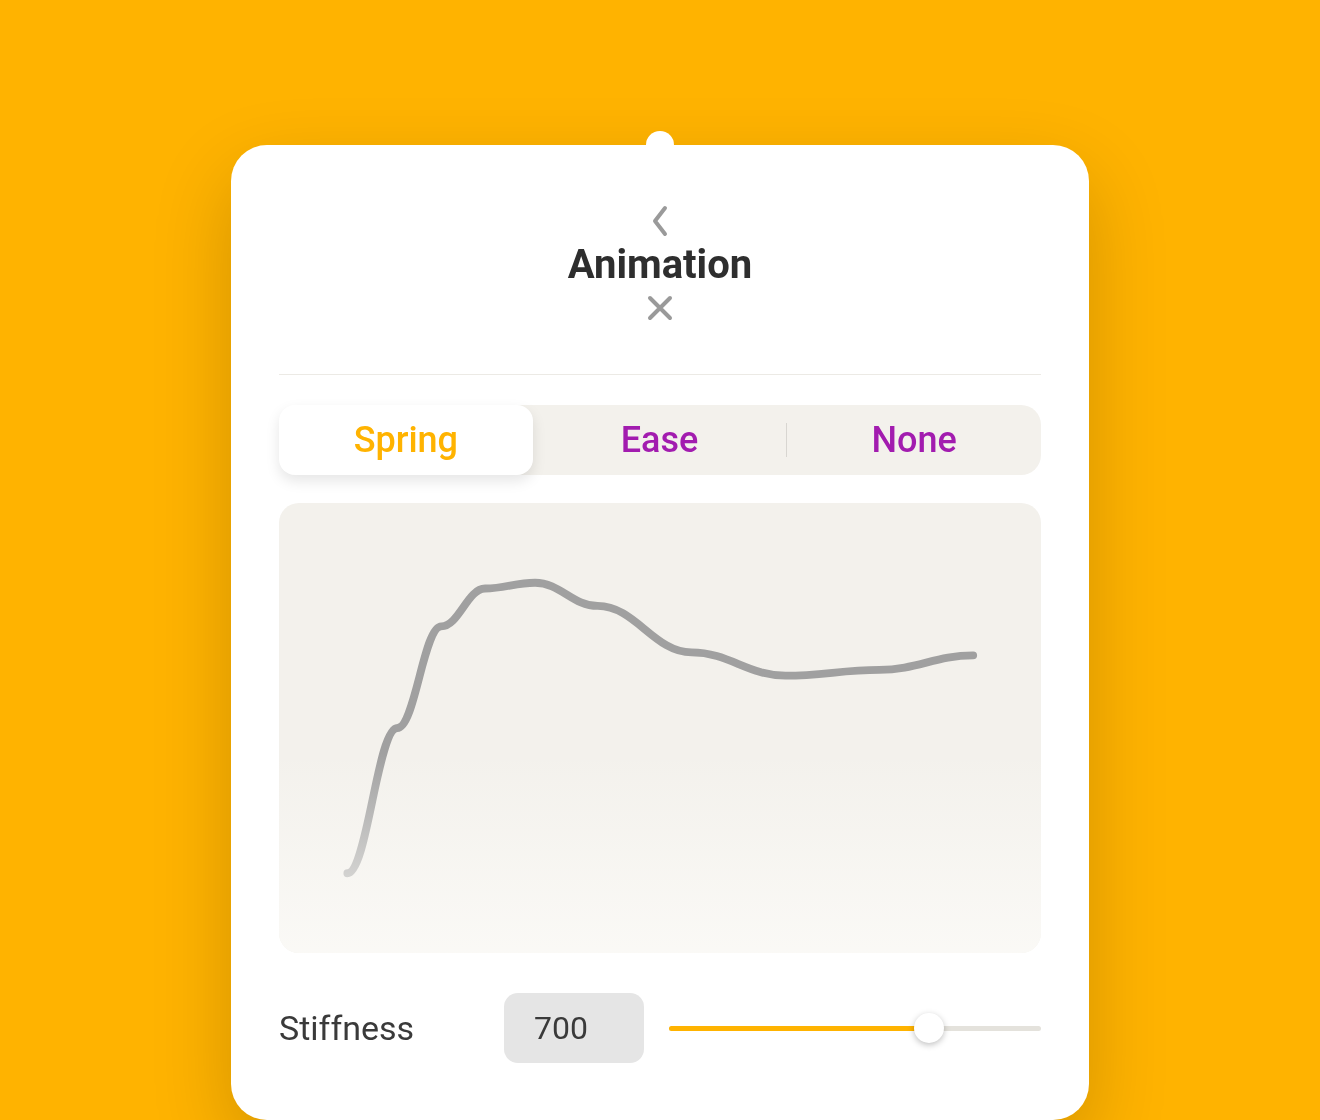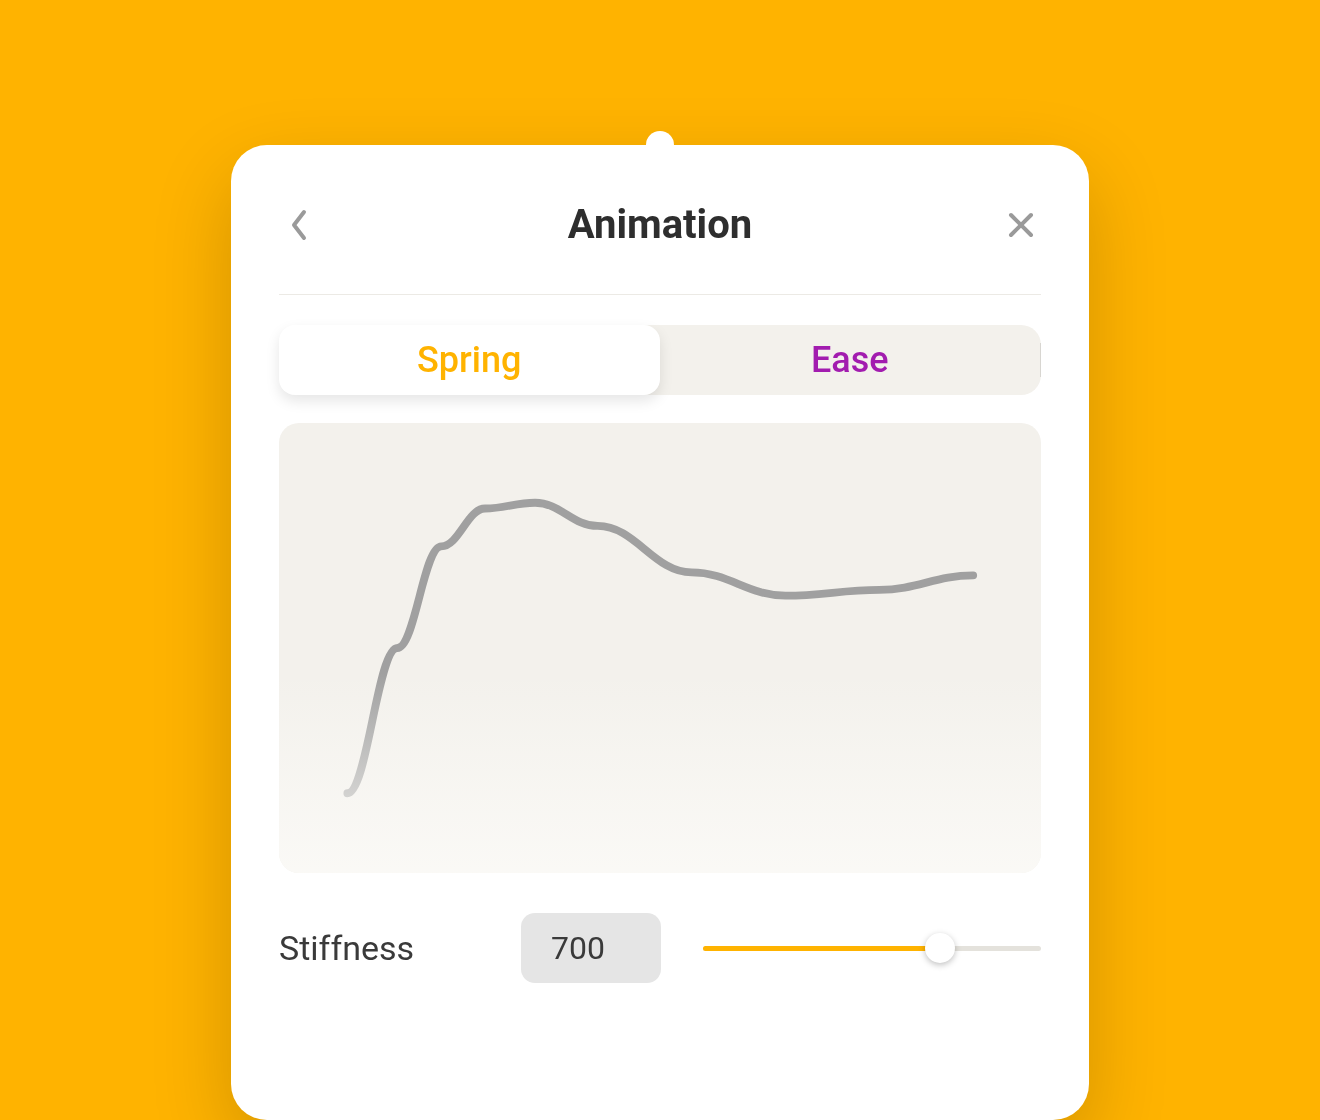--- a/index.html
+++ b/index.html
@@ -32,20 +32,21 @@
     background: #ffffff;
     border-radius: 50%;
   }
   .header {
     display: flex;
     align-items: center;
     justify-content: space-between;
     padding-bottom: 46px;
     border-bottom: 1px solid #eceae5;
     margin-bottom: 30px;
+    flex-direction: column;
   }
   .header .title {
     font-size: 40px;
     font-weight: 700;
     color: #2e2e2e;
     flex: 1;
     text-align: center;
   }
   .icon-btn {
     width: 40px;
@@ -102,21 +103,21 @@
     position:absolute;
     left:0; right:0; bottom:0;
     height: 200px;
     background: linear-gradient(to bottom, rgba(255,255,255,0) 0%, rgba(251,250,247,0.9) 100%);
     pointer-events:none;
   }
   .curve-box svg { width: 88%; height: 80%; }
   .slider-row {
     display: flex;
     align-items: center;
-    gap: 42px;
+    gap: 25px;
   }
   .slider-label {
     font-size: 34px;
     color: #3a3a3a;
     width: 200px;
   }
   .value-box {
     background: #e5e5e5;
     border-radius: 14px;
     padding: 16px 30px;
@@ -172,20 +173,21 @@
       <svg width="28" height="28" viewBox="0 0 28 28" fill="none">
         <path d="M4 4 L24 24 M24 4 L4 24" stroke-width="4" stroke-linecap="round"></path>
       </svg>
     </div>
   </div>
 
   <div class="segmented">
     <div class="segment active">Spring</div>
     <div class="segment">Ease</div>
     <div class="seg-divider"></div>
+    <div class="segment">None</div>
   </div>
 
   <div class="curve-box">
     <svg viewBox="0 0 600 300">
       <path id="curve-path" fill="none" stroke-width="7" stroke-linecap="round" d="M 20 280 C 37.92 280, 46.88000000000001 150, 64.80000000000001 150 C 80.48 150, 88.32000000000001 59, 104 59 C 119.67999999999999 59, 127.52 25.200000000000017, 143.2 25.200000000000017 C 161.12 25.200000000000017, 170.07999999999998 20, 188 20 C 210.4 20, 221.6 40.79999999999998, 244 40.79999999999998 C 277.6 40.79999999999998, 294.4 82.4, 328 82.4 C 361.6 82.4, 378.4 103.19999999999999, 412 103.19999999999999 C 445.6 103.19999999999999, 462.4 98, 496 98 C 529.6 98, 546.4 85, 580 85" stroke="#A0A0A0"></path>
     </svg>
   </div>
 
   <div class="slider-row">
     <div class="slider-label">Stiffness</div>

